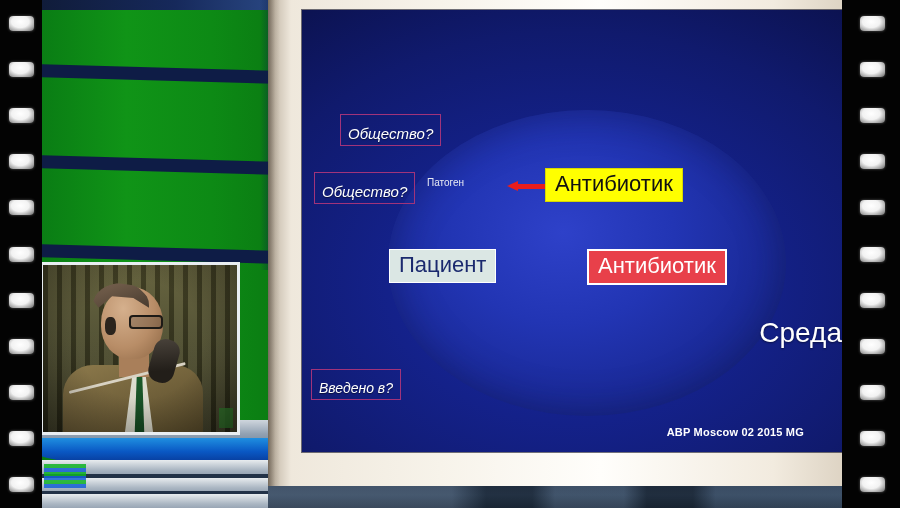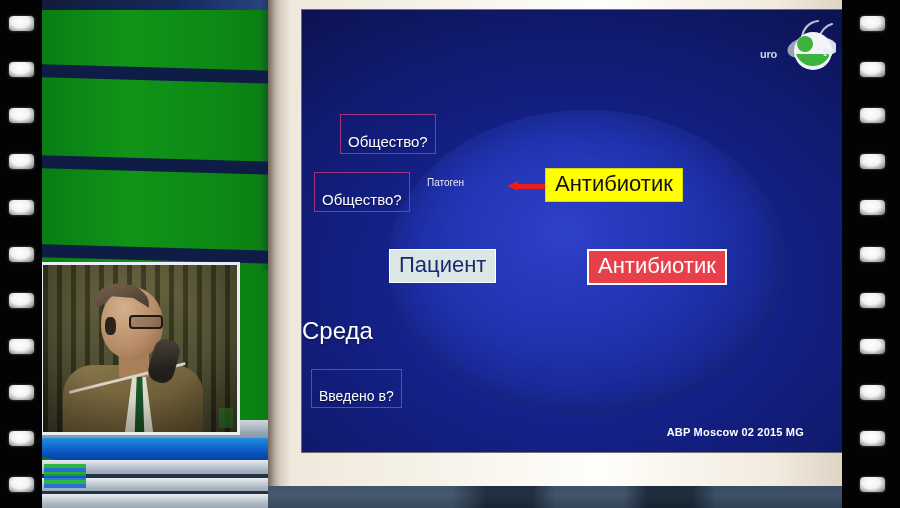--- a/index.html
+++ b/index.html
@@ -249,27 +249,28 @@
     border-radius: 50%;
     background: radial-gradient(ellipse at 44% 40%, #2e41c9 0%, #2235b4 35%, #1b2b9b 62%, #16247f 85%, #131f6d 100%);
     box-shadow: inset 0 0 40px rgba(10,16,70,.45);
   }
 
   
   .qbox {
     position: absolute;
     color: #ffffff;
     font-size: 15px;
-    padding: 18px 7px 3px 7px;
+    padding: 10px 7px 3px 7px;
     border: 1px solid #a1337a;
     background: transparent;
     white-space: nowrap;
     line-height: 1.15;
     z-index: 5;
     text-shadow: 0 1px 1px rgba(0,0,0,.5);
+    font-style: italic;
   }
   #q-society  { left: 38px;  top: 104px; }
   #q-hospital { left: 12px;  top: 162px; }
   #q-intro    { left: 9px;   top: 359px; font-size: 14px; }
 
   
   .pathogen {
     position: absolute;
     left: 125px; top: 167px;
     color: #e8eaf4;
@@ -321,23 +322,23 @@
   #b-procedure {
     left: 285px; top: 239px;
     background: #e8404a;
     color: #ffffff;
     border: 2px solid #ffffff;
   }
 
   .sreda {
     position: absolute;
     left: 0; top: 307px; width: 100%;
-    text-align: left;
+    text-align: right;
     color: #ffffff;
-    font-size: 24px;
+    font-size: 28px;
     z-index: 5;
     text-shadow: 0 1px 2px rgba(0,0,0,.45);
   }
 
   .footer-credit {
     position: absolute;
     right: 38px; bottom: 14px;
     color: #ffffff;
     font-size: 11px;
     font-weight: bold;
@@ -387,36 +388,20 @@
   </div>
 
   <div class="paper">
     <div class="paper-left-shadow"></div>
   </div>
   <div class="paper-bottom"></div>
 
   <div class="slide">
 
 
-    <div class="logo">
-      <svg viewBox="0 0 78 62" width="78" height="62" aria-hidden="true">
-
-        <path d="M44 22 C44 10, 52 4, 60 3" stroke="#b9bfd4" stroke-width="2.2" fill="none" stroke-linecap="round"></path>
-        <path d="M60 21 C64 11, 70 7, 74 6" stroke="#b9bfd4" stroke-width="2.2" fill="none" stroke-linecap="round"></path>
-
-        <ellipse cx="42" cy="30" rx="13" ry="9" fill="#9aa2b8" transform="rotate(-22 42 30)"></ellipse>
-        <ellipse cx="68" cy="28" rx="12" ry="8" fill="#d9dde8" transform="rotate(18 68 28)"></ellipse>
-
-        <circle cx="55" cy="33" r="19" fill="#f2f4f8"></circle>
-        <circle cx="47" cy="26" r="8" fill="#3cb33c"></circle>
-        <path d="M38 36 A18 18 0 0 0 72 36 Z" fill="#3cb33c"></path>
-      </svg>
-      <span class="logo-text">uro</span>
-      <span class="logo-t">tv</span>
-    </div>
 
     <div class="ellipse"></div>
 
     <div class="qbox" id="q-society">Общество?</div>
 
     <div class="qbox" id="q-hospital">Общество?</div>
 
     <div class="qbox" id="q-intro">Введено в?</div>
 
     <div class="pathogen">Патоген</div>

